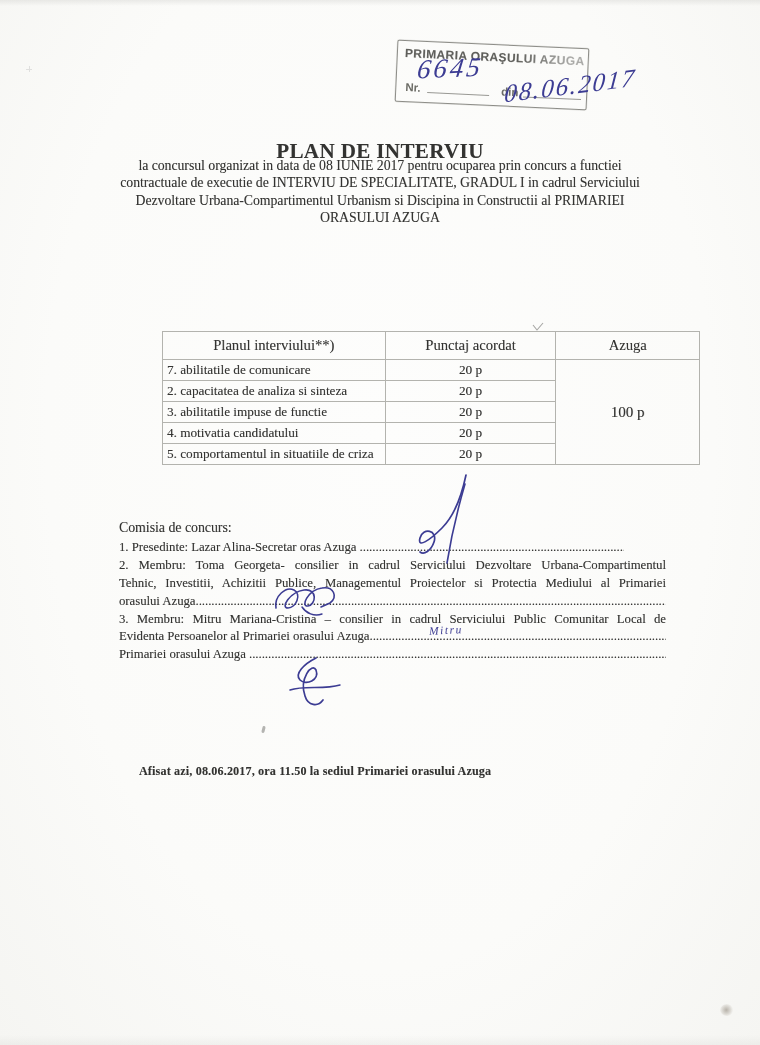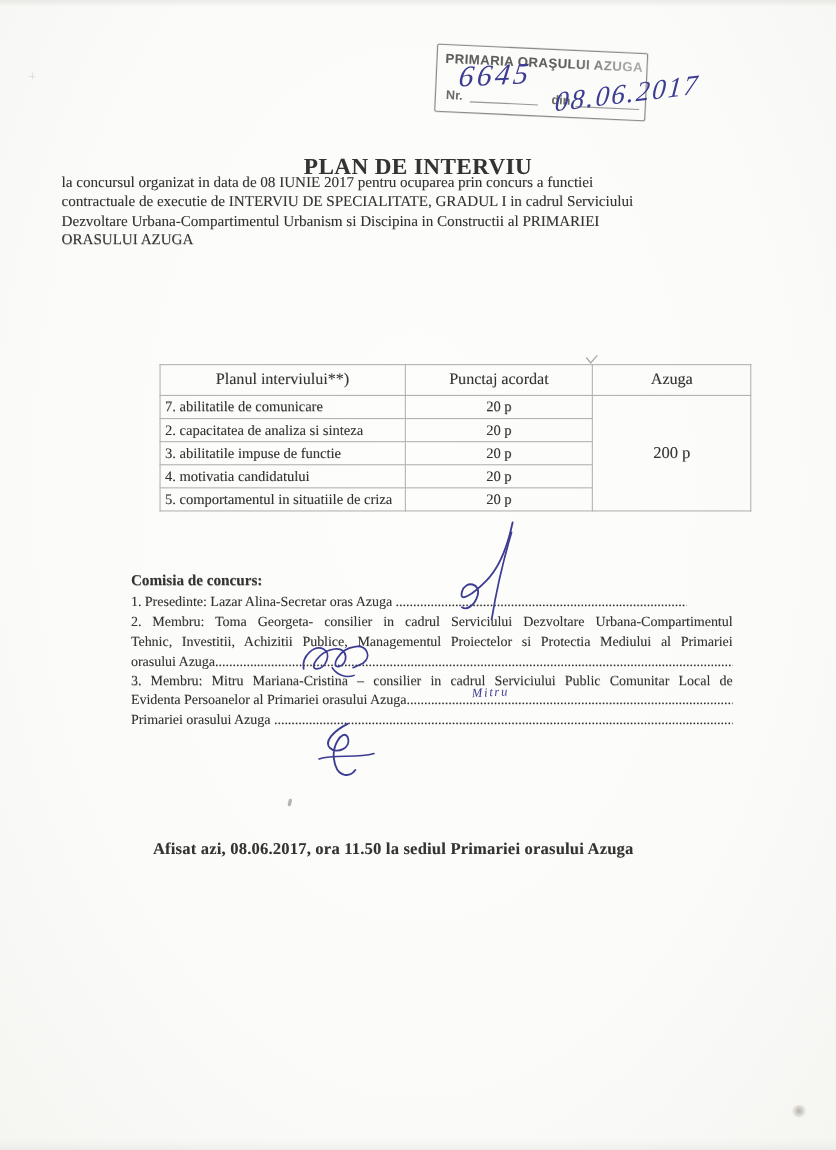--- a/index.html
+++ b/index.html
@@ -39,42 +39,42 @@
     transform:rotate(-5deg) skewX(-10deg); white-space:nowrap;
   }
   .stamp-din-value{
     position:absolute; left:504px; top:72px; font-size:25px; letter-spacing:2px;
     transform:rotate(-7deg) skewX(-12deg); white-space:nowrap; z-index:3;
   }
 
   
   .title{ position:absolute; left:0; right:0; top:139px; text-align:center;
     font-size:21px; font-weight:bold; letter-spacing:0.4px; }
-  .intro{ position:absolute; left:56px; right:56px; top:157px; text-align:left;
+  .intro{ position:absolute; left:56px; right:56px; top:157px; text-align:center;
     font-size:13.7px; line-height:17.4px; }
 
   
-  .plan-table{ position:absolute; left:145px; top:331px; width:538px;
+  .plan-table{ position:absolute; left:162px; top:331px; width:538px;
     border-collapse:collapse; font-size:13.2px; color:#38383  6;}
   .plan-table, .plan-table th, .plan-table td{ border:1px solid #b3b3ae; }
   .plan-table th{ font-weight:normal; font-size:14.6px; height:25px; text-align:center; }
   .plan-table td{ height:20px; padding:0 2px; }
   .plan-table td.lbl{ text-align:left; padding-left:4px; width:220px;}
   .plan-table td.score{ text-align:center; width:170px;}
   .plan-table td.total-cell{ text-align:center; vertical-align:middle; font-size:15px; width:142px;}
 
   
   .commission{ position:absolute; left:119px; top:520px; width:547px; font-size:12.7px; }
-  .commission-heading{ font-weight:bold; font-size:13.8px; margin-bottom:3px; }
+  .commission-heading{ font-weight:normal; font-size:13.8px; margin-bottom:3px; }
   .c-line{ line-height:17.9px; white-space:nowrap; overflow:hidden; }
   .c-line.just{ white-space:normal; text-align:justify; text-align-last:justify; height:17.9px; overflow:hidden; }
   .c-line.short{ width:505px; }
 
   
-  .footer-line{ position:absolute; left:139px; top:764px; font-size:15px; font-weight:bold; letter-spacing:0.2px; }
+  .footer-line{ position:absolute; left:139px; top:764px; font-size:12px; font-weight:bold; letter-spacing:0.2px; }
 
   
   .sig{ position:absolute; z-index:4; }
   .sig path{ fill:none; stroke:#3c3c93; stroke-linecap:round; stroke-linejoin:round; }
   .member3-note{
     position:absolute; left:429px; top:624px; font-size:11.5px; letter-spacing:1.5px;
     transform:rotate(-3deg); z-index:4;
   }
 
   
@@ -119,21 +119,21 @@
       <tr>
         <th>Planul interviului**)</th>
         <th>Punctaj acordat</th>
         <th>Azuga</th>
       </tr>
     </thead>
     <tbody>
       <tr>
         <td class="lbl">7. abilitatile de comunicare</td>
         <td class="score">20 p</td>
-        <td class="total-cell" rowspan="5">200 p</td>
+        <td class="total-cell" rowspan="5">100 p</td>
       </tr>
       <tr>
         <td class="lbl">2. capacitatea de analiza si sinteza</td>
         <td class="score">20 p</td>
       </tr>
       <tr>
         <td class="lbl">3. abilitatile impuse de functie</td>
         <td class="score">20 p</td>
       </tr>
       <tr>

